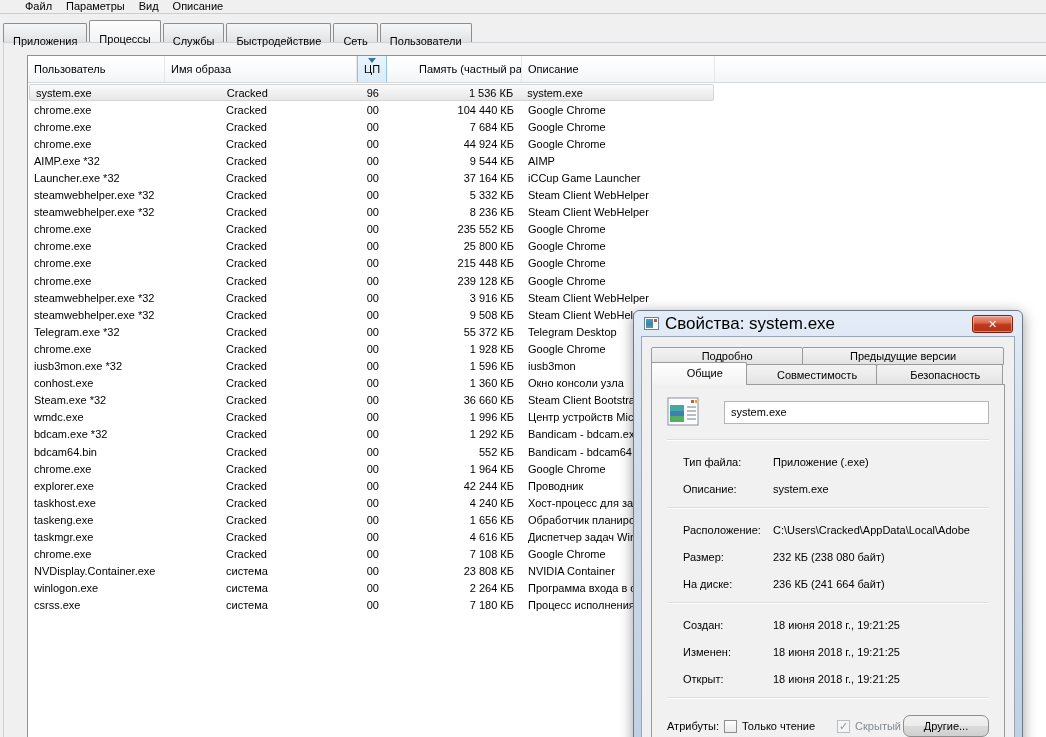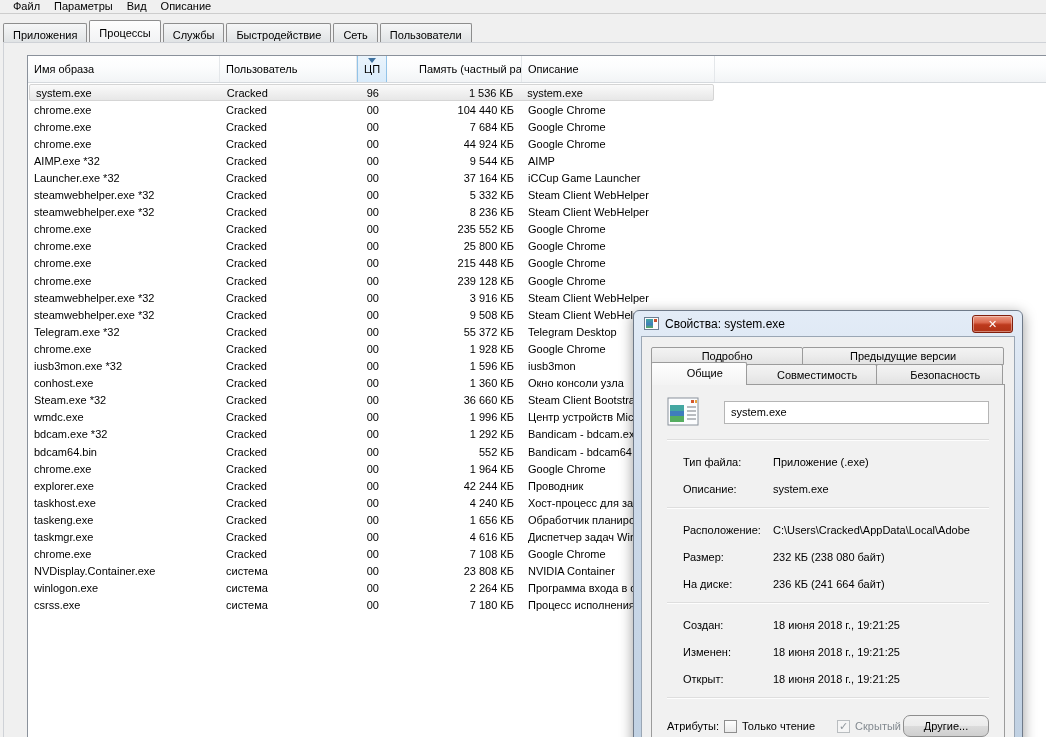--- a/index.html
+++ b/index.html
@@ -2,27 +2,27 @@
 <html><head>
 <meta charset="utf-8">
 <style>
   * { margin:0; padding:0; box-sizing:border-box; }
   html,body { width:1046px; height:737px; overflow:hidden; }
   body {
     position:relative; background:#f0f0f0; color:#000;
     font-family:"Liberation Sans","DejaVu Sans",sans-serif; font-size:11px;
   }
   
-  .menubar { height:14px; display:flex; align-items:center; padding-left:6px;
+  .menubar { height:14px; display:flex; align-items:center; padding-left:18px;
              border-bottom:1px solid #cdcdcd; background:#f0f0f0; }
   .menu-item { padding:0 7px; line-height:13px; cursor:default; }
   
   .tabstrip { position:absolute; top:21px; left:3px; right:0; height:21px;
               display:flex; align-items:flex-end; z-index:2; }
-  .tab { height:19px; line-height:18px; padding:2px 9px; margin-right:2px;
+  .tab { height:19px; line-height:18px; padding:8px 9px; margin-right:2px;
          background:linear-gradient(#f5f6f7,#eaeced 55%,#e0e3e5);
          border:1px solid #8d8d8d; border-bottom:none; border-radius:2px 2px 0 0; }
   .tab.active { height:22px; line-height:21px;
          background:linear-gradient(#fdfdfd,#f2f3f4);
          position:relative; z-index:3; }
   .tabpanel { position:absolute; top:42px; left:3px; right:0; bottom:0;
               border-top:1px solid #cfd2d7; border-left:1px solid #cfd2d7;
               background:#f0f0f0; }
   
   .listview { position:absolute; left:23px; top:12px; right:0; bottom:-1px;
@@ -45,21 +45,21 @@
   .lv-row .cell { line-height:16px; padding:0 6px; white-space:nowrap; overflow:hidden; }
   .cell.r { text-align:right; padding-right:8px; }
   .lv-row.selected { border:1px solid #d5d5d5; border-radius:2px; width:685px; margin-left:1px;
                      background:linear-gradient(#fafafa,#e7e7e7); }
   
   .dialog { position:absolute; left:633px; top:310px; width:390px; height:470px;
             border:1px solid #6f7a89; border-radius:6px 6px 0 0;
             background:linear-gradient(180deg,#e3ecf7,#ccd9e9 40%,#bfd0e2);
             box-shadow:0 3px 14px rgba(0,0,0,.4); z-index:10; }
   .dlg-titlebar { height:25px; display:flex; align-items:center; padding:0 10px; }
-  .dlg-title { font-size:12px; margin-left:6px; }
+  .dlg-title { font-size:17px; margin-left:6px; }
   .mini-icon { width:15px; height:13px; background:#fdfdfd; border:1px solid #6c7f92; position:relative; }
   .mini-icon::before { content:""; position:absolute; left:1px; top:1px; width:7px; height:9px;
             background:linear-gradient(#43a7a2,#3f7dbd 60%,#55ad60); }
   .mini-icon::after { content:""; position:absolute; right:1px; top:1px; width:3px; height:3px; background:#c9502e; }
   .dlg-close { position:absolute; top:4px; right:9px; width:41px; height:18px;
                border:1px solid #811f0d; border-radius:3px; color:#fff;
                background:linear-gradient(#eb9b85 0%,#dc6a50 40%,#bd3a1d 55%,#b13317);
                box-shadow:inset 0 0 0 1px rgba(255,255,255,.4);
                display:flex; align-items:center; justify-content:center;
                font-size:11px; font-weight:bold; cursor:default; }
@@ -113,22 +113,22 @@
     <div class="tab active">Процессы</div>
     <div class="tab">Службы</div>
     <div class="tab">Быстродействие</div>
     <div class="tab">Сеть</div>
     <div class="tab">Пользователи</div>
   </div>
 
 <div class="tabpanel">
   <div class="listview">
     <div class="lv-header">
+        <div class="hcell col1"><span>Пользователь</span></div>
         <div class="hcell col0"><span>Имя образа</span></div>
-        <div class="hcell col1"><span>Пользователь</span></div>
         <div class="hcell col2 sorted r"><div class="sort-arrow"></div><span>ЦП</span></div>
         <div class="hcell col3"><span>Память (частный ра...</span></div>
         <div class="hcell col4"><span>Описание</span></div>
         <div class="hcell filler"></div>
       </div>
     <div class="lv-rows">
         <div class="lv-row selected">
           <div class="cell col0">system.exe</div>
           <div class="cell col1">Cracked</div>
           <div class="cell col2 r">96</div>

